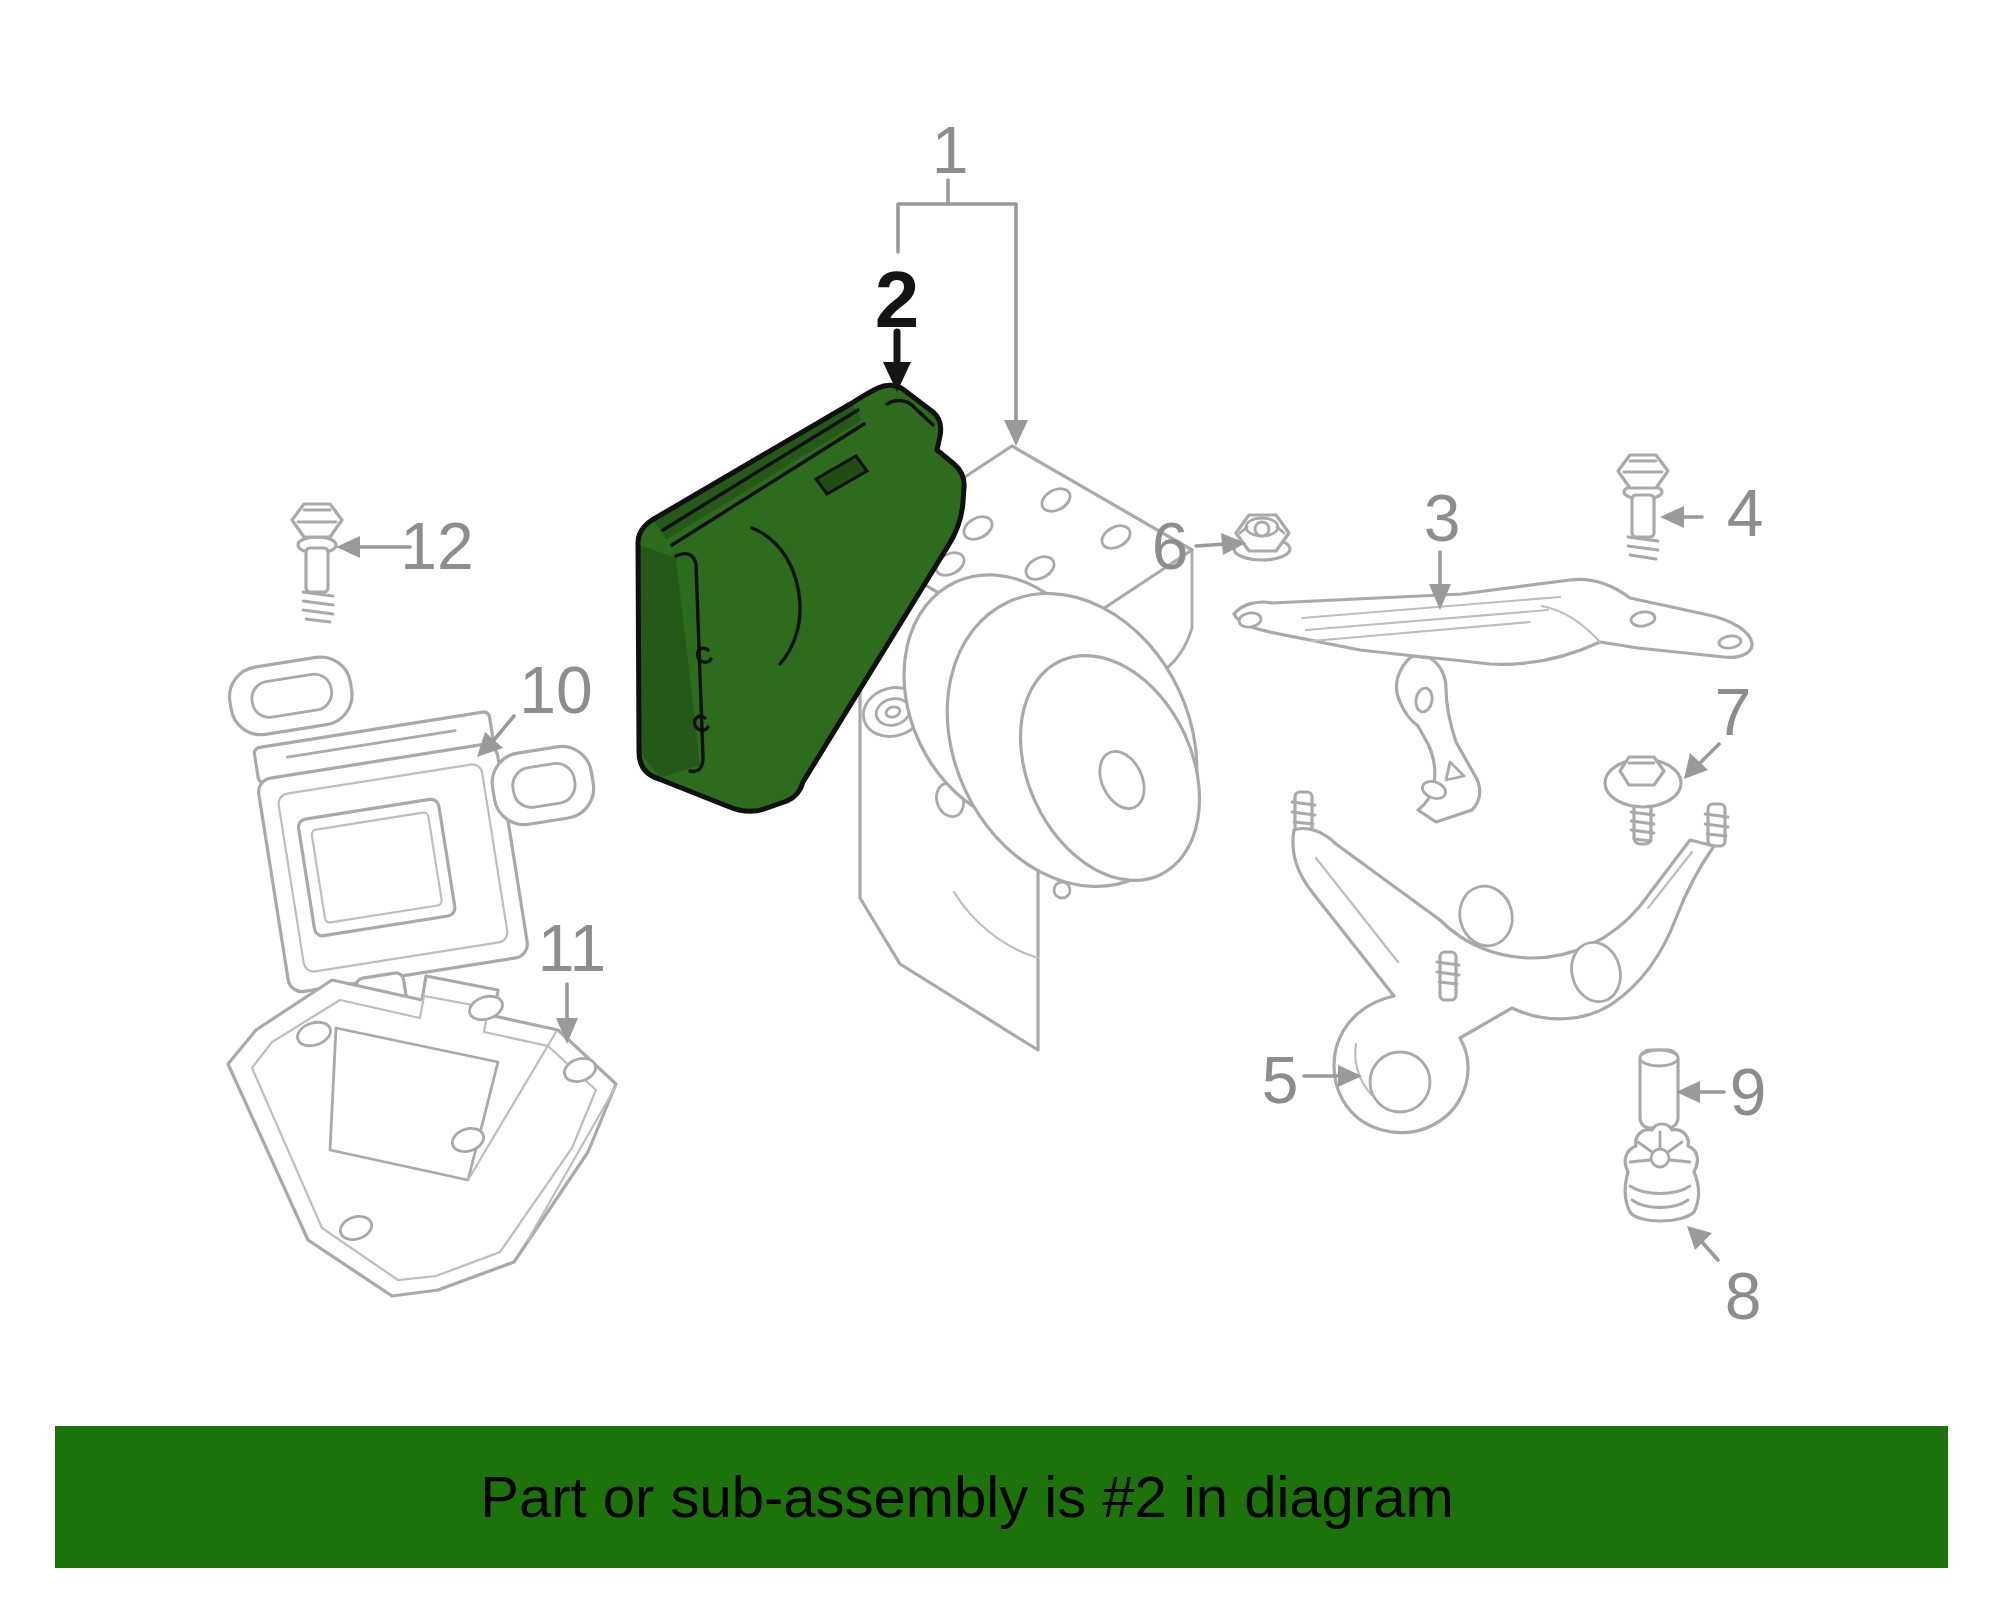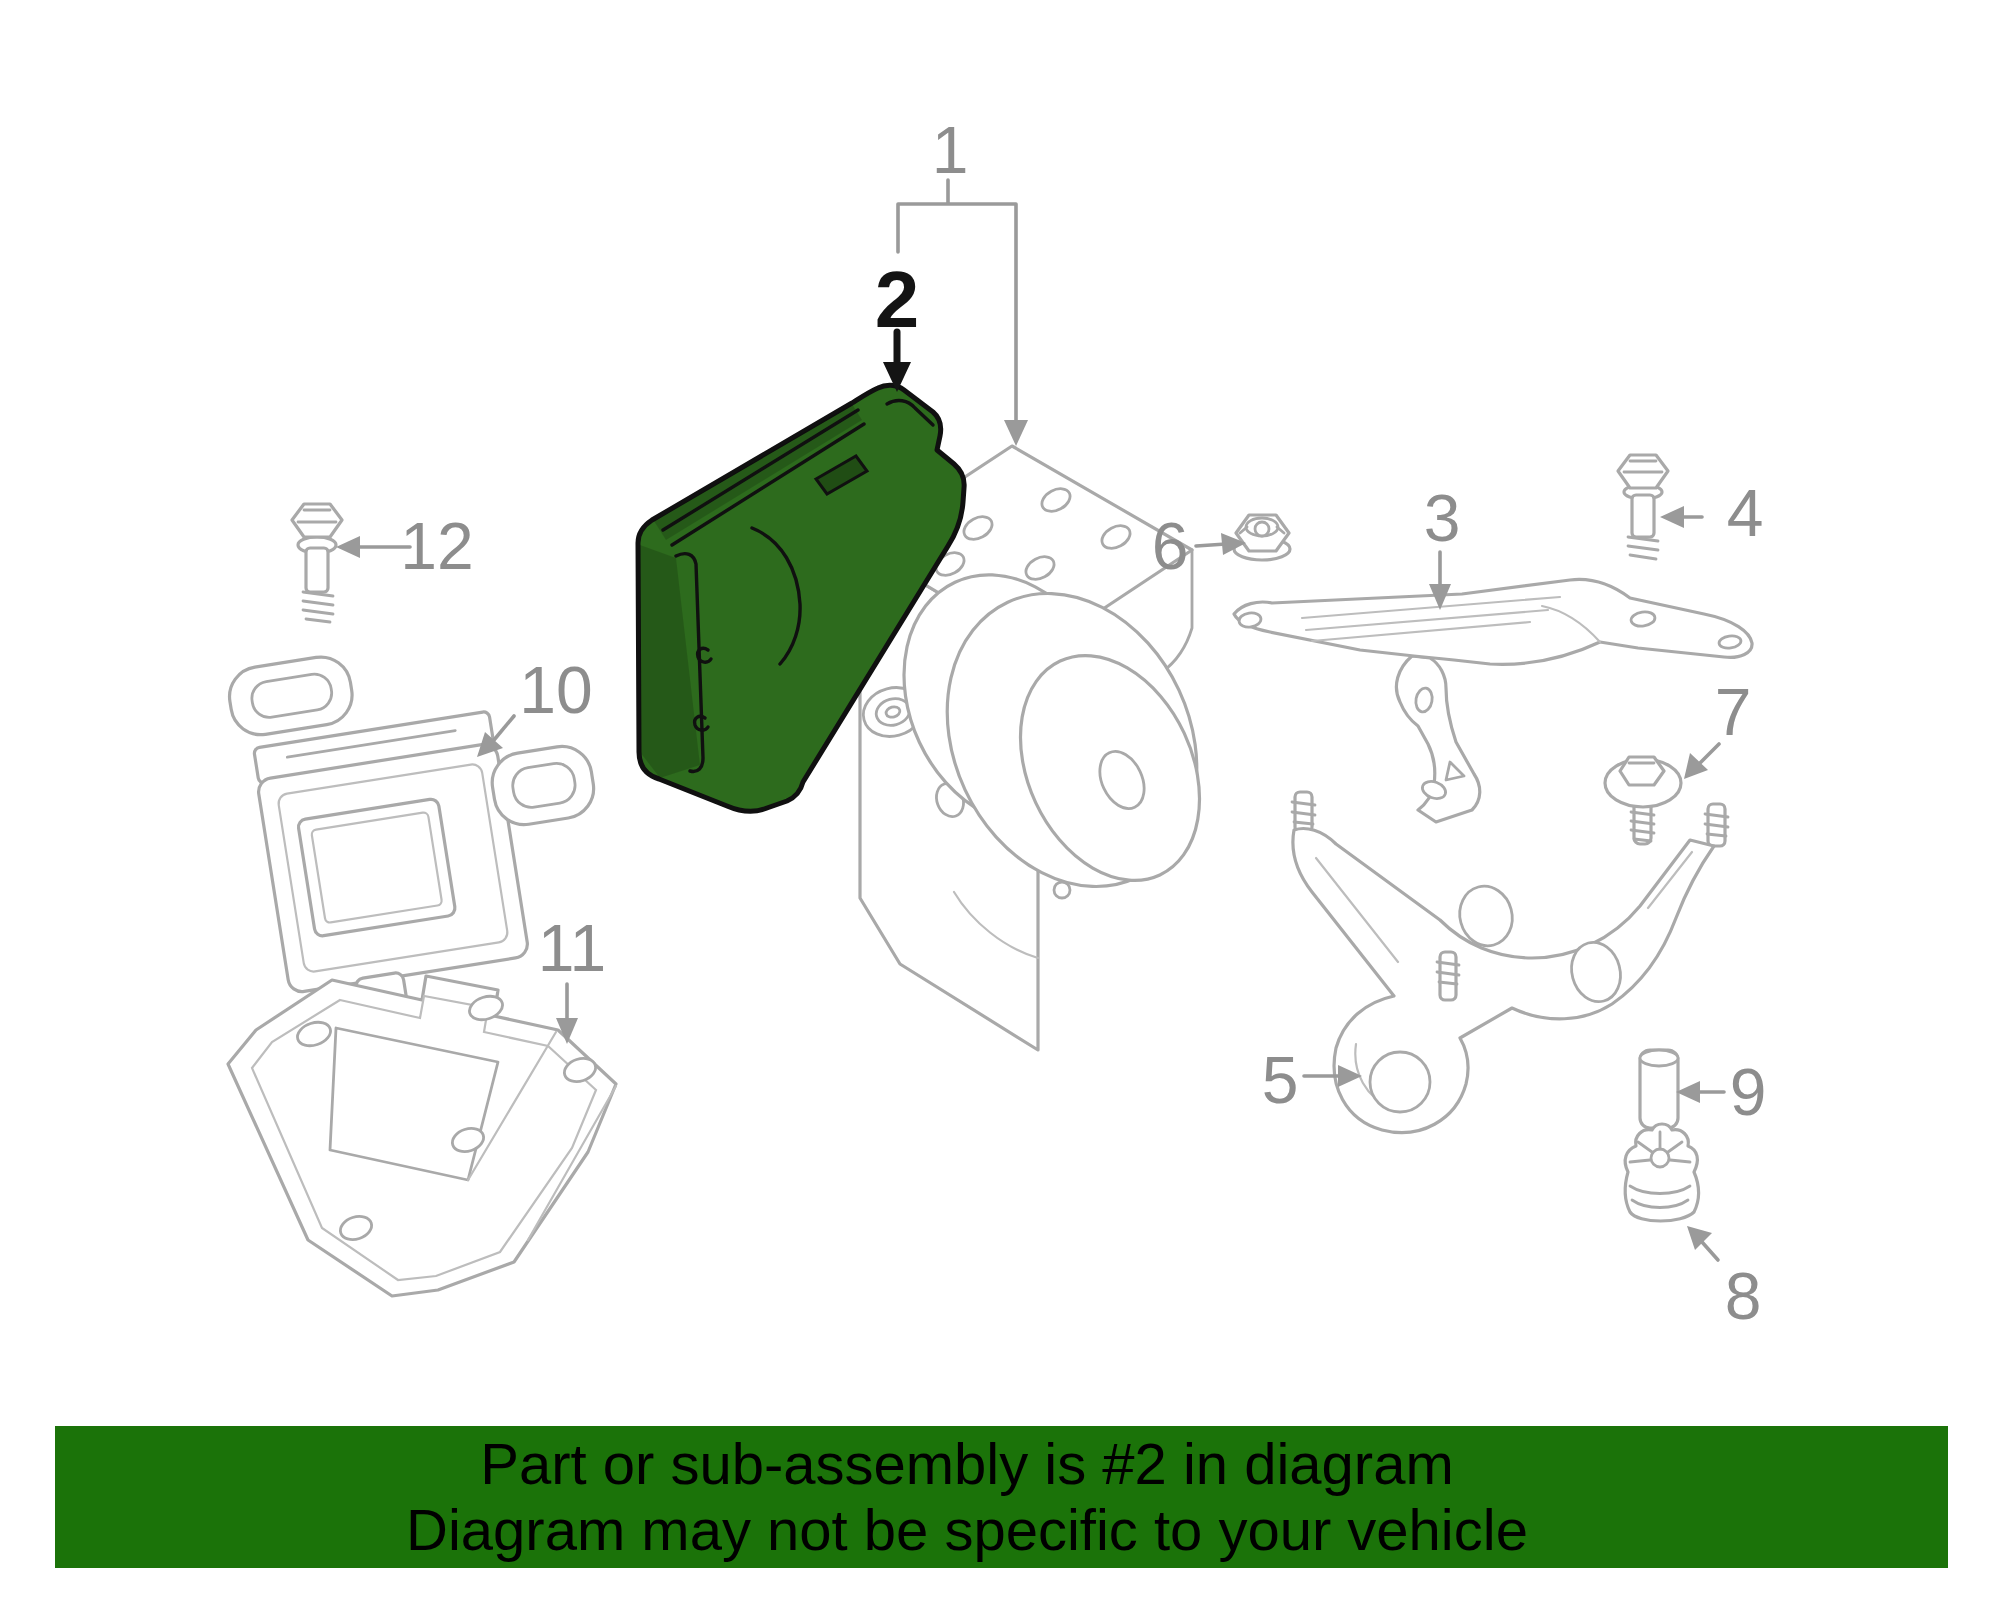--- a/index.html
+++ b/index.html
@@ -244,15 +244,14 @@
     <text class="lbl" x="1733" y="712">7</text>
     <text class="lbl" x="1743" y="1296">8</text>
     <text class="lbl" x="1748" y="1092">9</text>
     <text class="lbl" x="556" y="690">10</text>
     <text class="lbl" x="572" y="948">11</text>
     <text class="lbl" x="437" y="546">12</text>
   </svg>
 
   <div class="banner">
     <div>Part or sub-assembly is #2 in diagram</div>
-    <div>Diagram may not be specific to your vehicle</div>
   </div>
 </div>
 
 </body></html>

